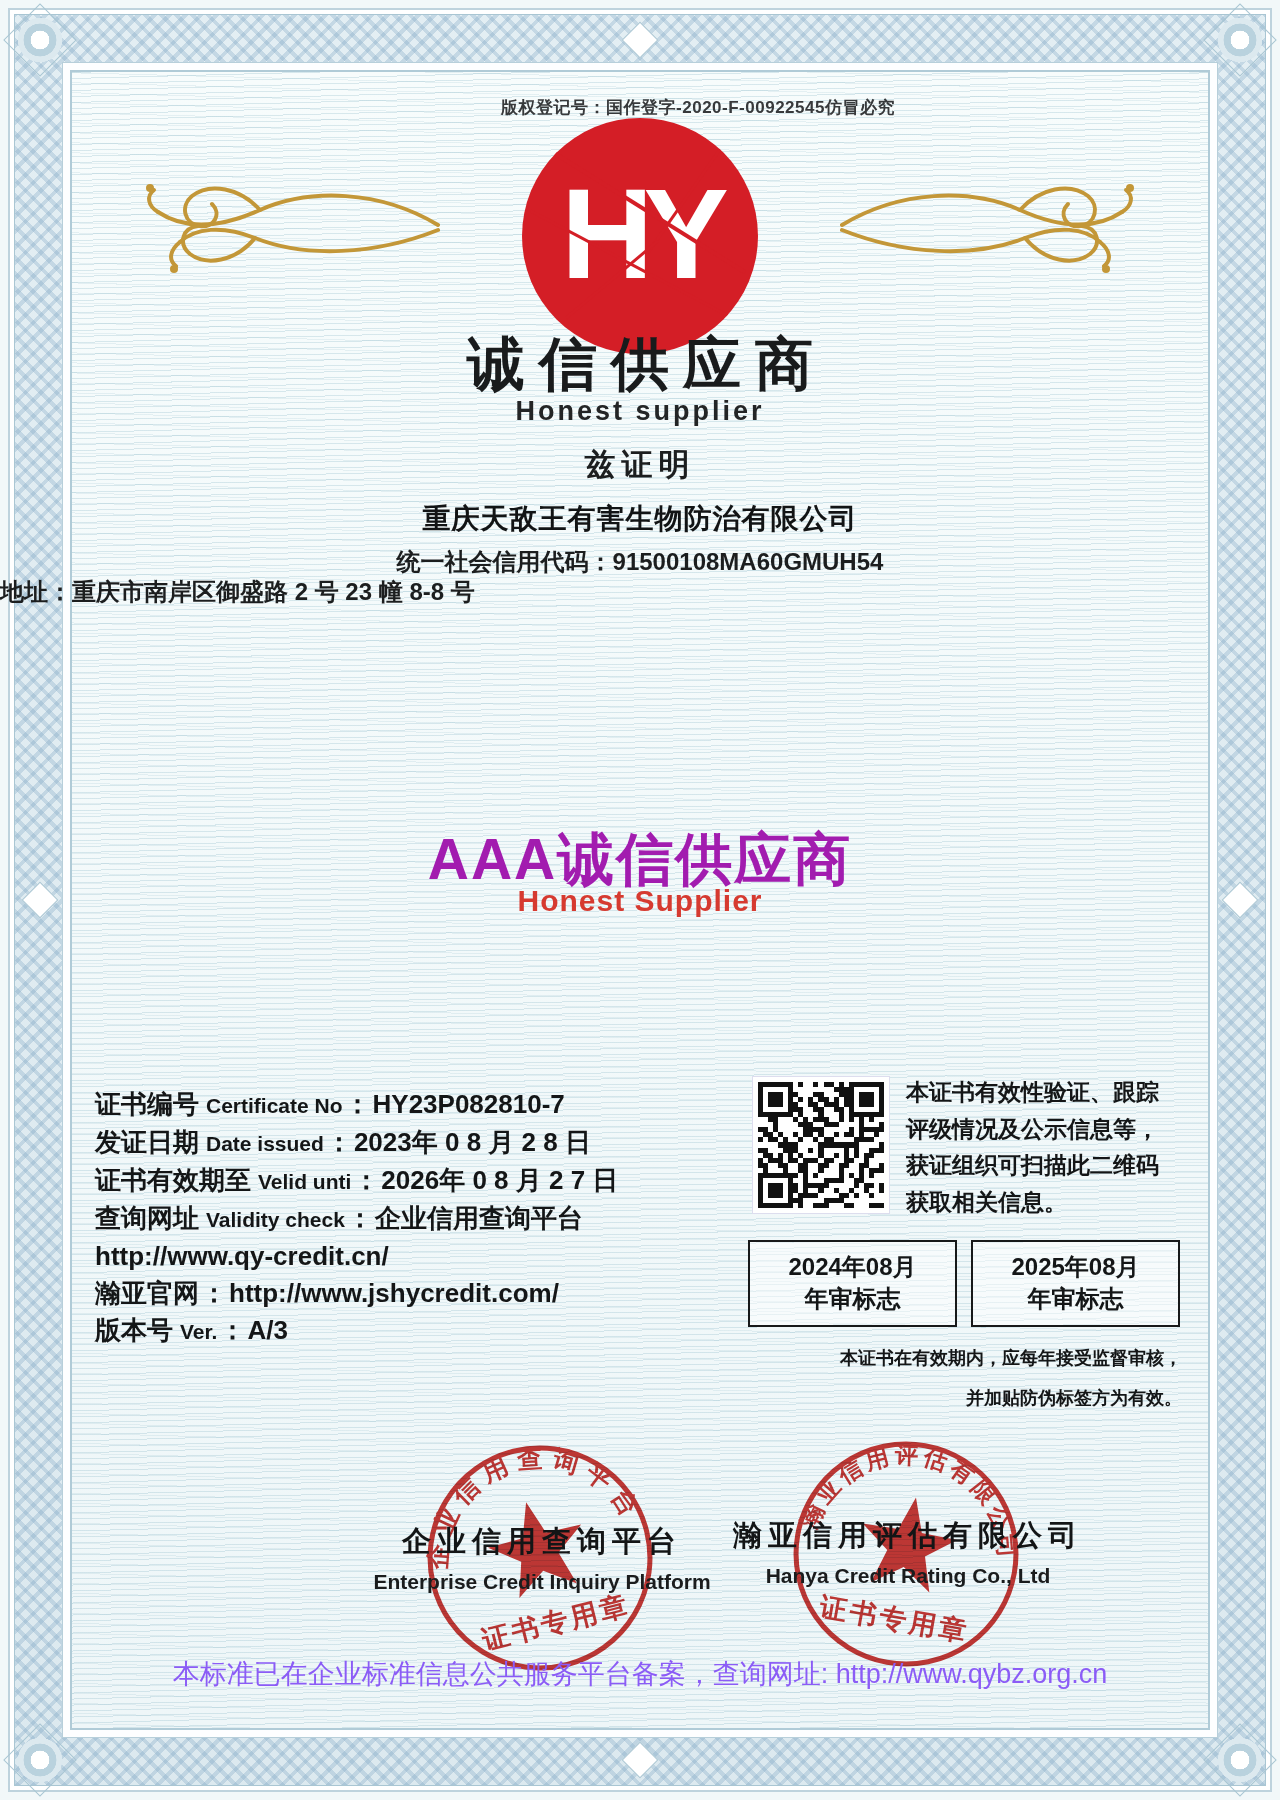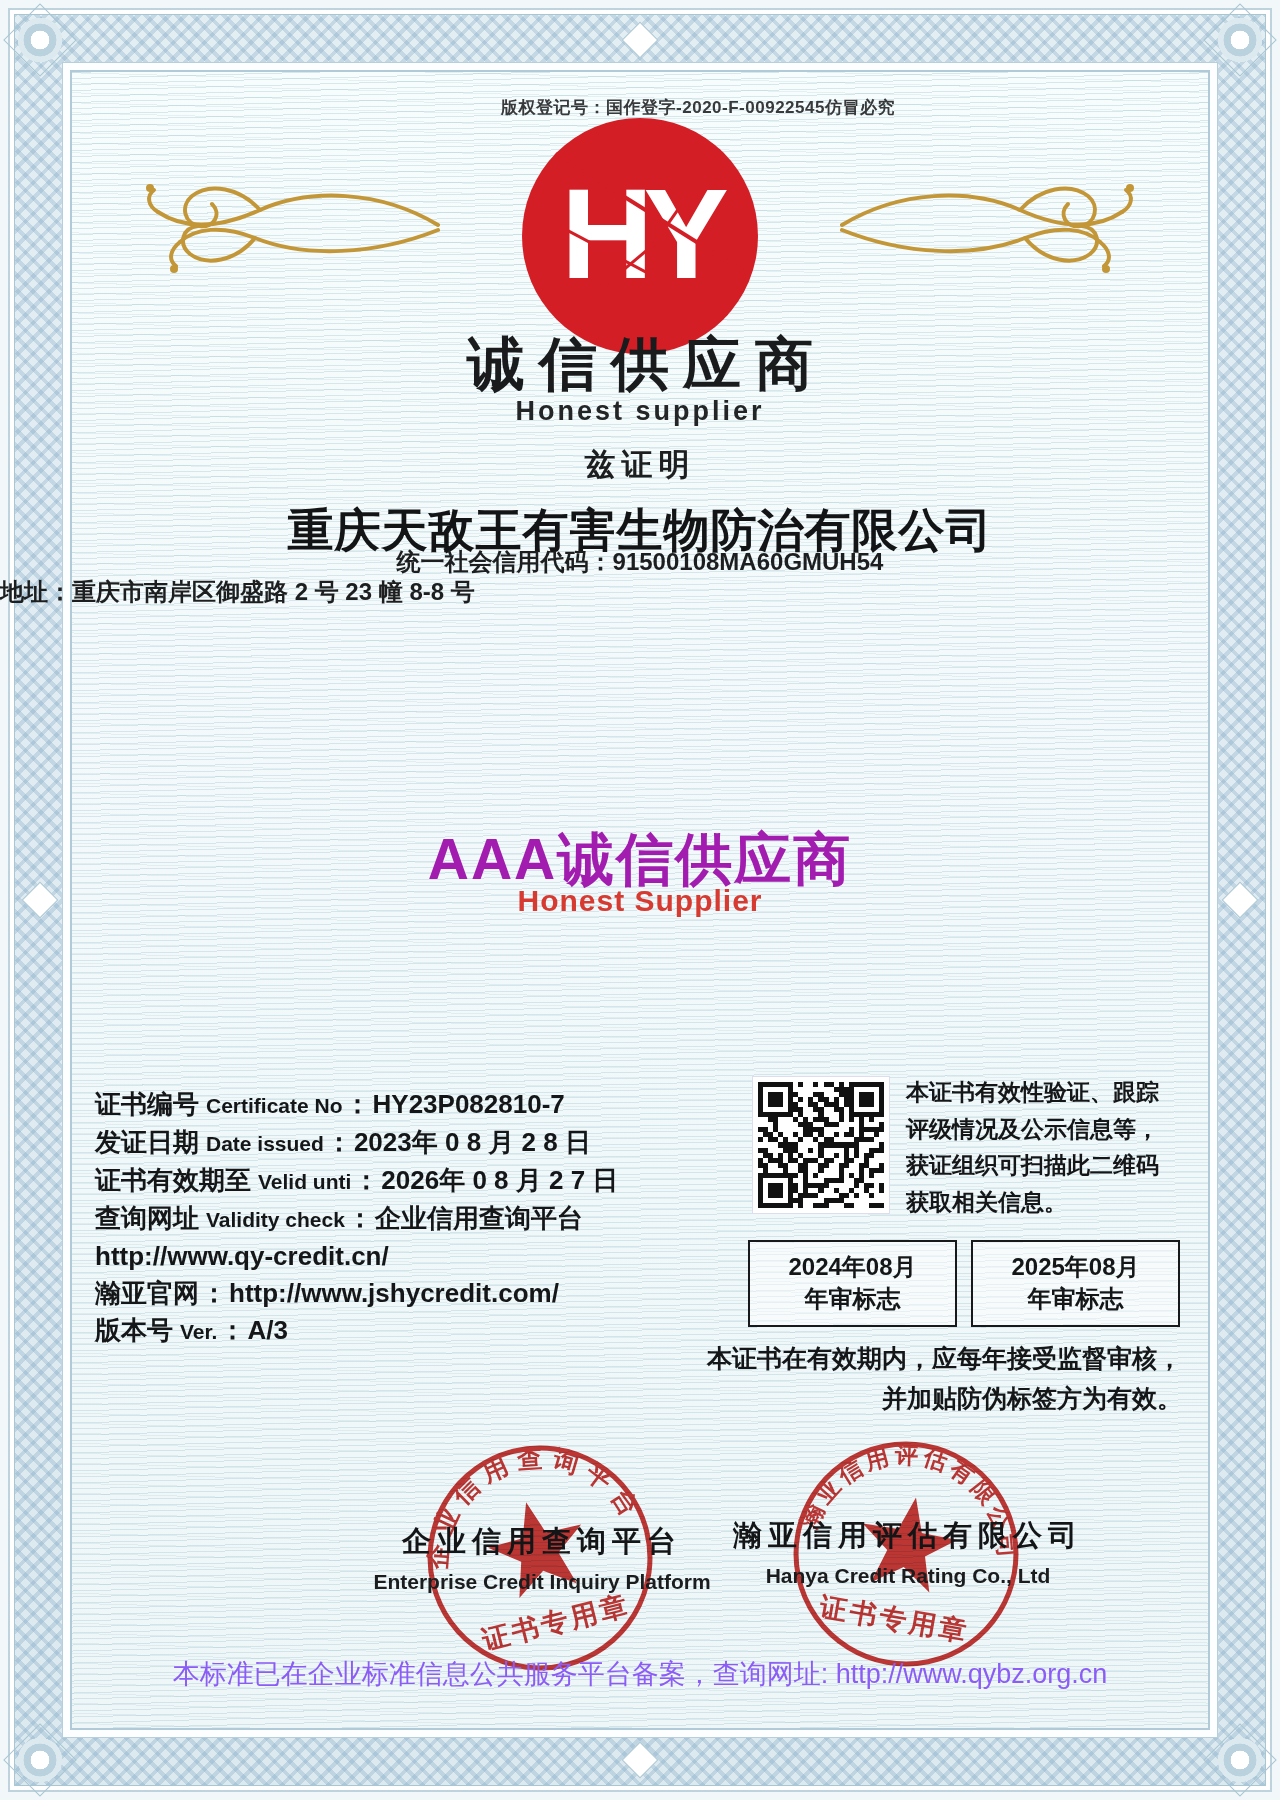--- a/index.html
+++ b/index.html
@@ -43,21 +43,21 @@
 
   .title-zh{position:absolute;top:326px;left:0;width:100%;text-align:center;
     font-size:58px;font-weight:700;color:#191b1c;letter-spacing:14px;text-indent:14px;}
   .title-en{position:absolute;top:396px;left:0;width:100%;text-align:center;
     font-size:27px;font-weight:600;color:#232526;letter-spacing:3px;}
   .certify-zh{position:absolute;top:444px;left:0;width:100%;text-align:center;
     font-size:31px;font-weight:600;color:#1c1e1f;letter-spacing:6px;}
   .certify-en{position:absolute;top:482px;left:0;width:100%;text-align:center;
     font-size:27px;font-weight:600;color:#1c1e1f;}
   .company{position:absolute;top:500px;left:0;width:100%;text-align:center;
-    font-size:46px;font-weight:800;color:#121415;letter-spacing:1px;}
+    font-size:28px;font-weight:800;color:#121415;letter-spacing:1px;}
   .credit-code{position:absolute;top:546px;left:0;width:100%;text-align:center;
     font-size:24px;font-weight:600;color:#1c1e1f;}
   .address{position:absolute;top:576px;left:0;width:100%;text-align:left;
     font-size:24px;font-weight:600;color:#1c1e1f;}
 
   .award-zh{position:absolute;top:822px;left:0;width:100%;text-align:center;
     font-size:57px;font-weight:700;color:#a21caf;letter-spacing:2px;}
   .award-en{position:absolute;top:884px;left:0;width:100%;text-align:center;
     font-size:30px;font-weight:600;color:#d63a30;letter-spacing:1px;}
 
@@ -75,21 +75,21 @@
   .qr-grid div{background:#fff;}
   .qr-grid div.f{background:#111;}
   .qr-note{position:absolute;top:1074px;left:906px;width:290px;
     font-size:23px;font-weight:600;color:#141617;line-height:36.5px;}
   .audit-row{position:absolute;top:1240px;left:748px;width:432px;display:flex;gap:14px;}
   .audit-box{flex:1;border:2.5px solid #17191a;background:rgba(255,255,255,.45);
     text-align:center;padding:9px 8px 10px;}
   .audit-box .period{font-size:24px;font-weight:600;color:#141617;line-height:32px;}
   .audit-box .label{font-size:24px;font-weight:600;color:#141617;line-height:32px;}
   .audit-note{position:absolute;top:1338px;left:700px;width:482px;text-align:right;
-    font-size:25px;font-weight:600;color:#141617;line-height:40px;}
+    font-size:18px;font-weight:600;color:#141617;line-height:40px;}
 
   
   .sig-group{position:absolute;width:420px;text-align:center;}
   .sig-left{top:1522px;left:332px;}
   .sig-right{top:1516px;left:698px;}
   .org-zh{font-size:29px;font-weight:700;color:#131516;letter-spacing:6px;}
   .org-en{font-size:21px;font-weight:600;color:#1a1c1d;margin-top:8px;}
   .seal{position:absolute;width:232px;height:232px;opacity:.9;mix-blend-mode:multiply;}
   .seal-left{top:1442px;left:424px;transform:rotate(-14deg);}
   .seal-right{top:1438px;left:790px;transform:rotate(10deg);}

